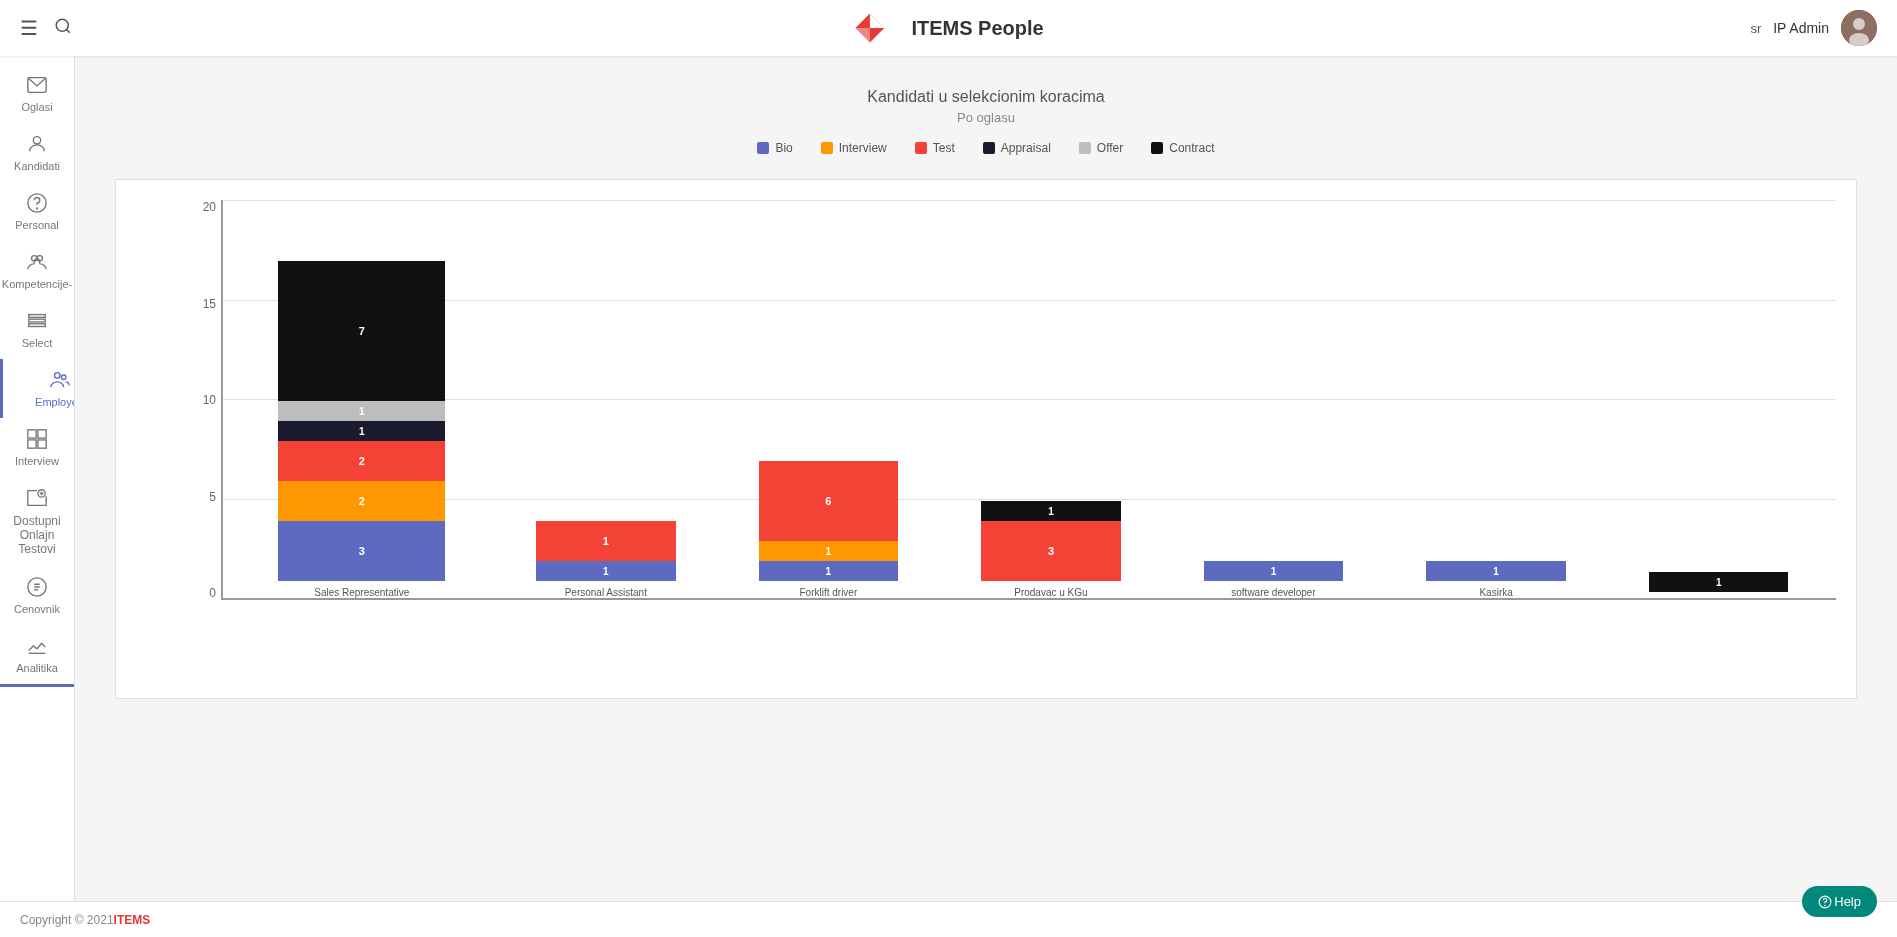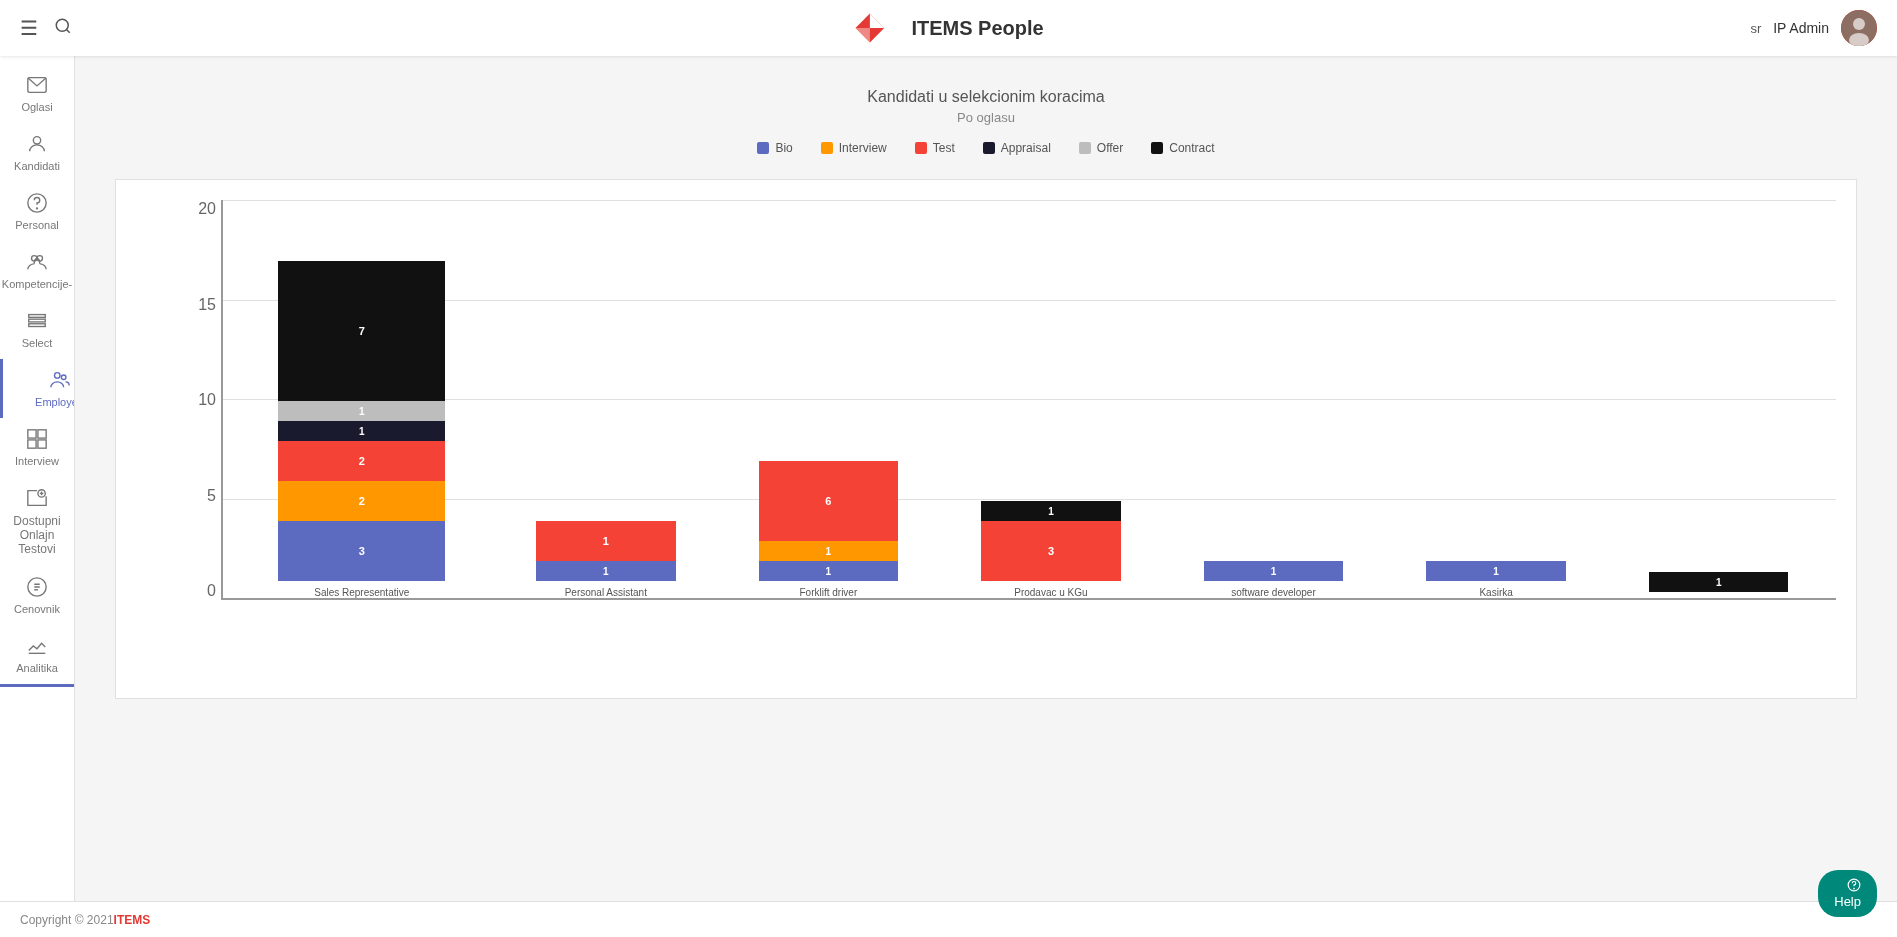--- a/index.html
+++ b/index.html
@@ -74,21 +74,21 @@
     .legend-dot { width: 12px; height: 12px; border-radius: 2px; }
 
     
     .chart-container {
       background: #fff;
       border: 1px solid #e0e0e0;
       padding: 20px 20px 40px 60px;
       position: relative;
       min-height: 520px;
     }
-    .y-label { font-size: 16px; color: #666; }
+    .y-label { font-size: 12px; color: #666; }
     .bar-group {
       display: flex;
       flex-direction: column;
       align-items: center;
       flex: 1;
       height: 100%;
       justify-content: flex-end;
       position: relative;
     }
     .bar-segment {
@@ -131,21 +131,20 @@
       background: #00897b;
       color: white;
       border: none;
       border-radius: 20px;
       padding: 8px 16px;
       font-size: 13px;
       cursor: pointer;
       display: flex;
       align-items: flex-end;
       gap: 2px;
-      flex-direction: column;
     }
 
     
     .sidebar-active-bar {
       border-left: 3px solid #5c6bc0;
       padding-left: 48px;
     }
   </style>
 </head>
 <body>

